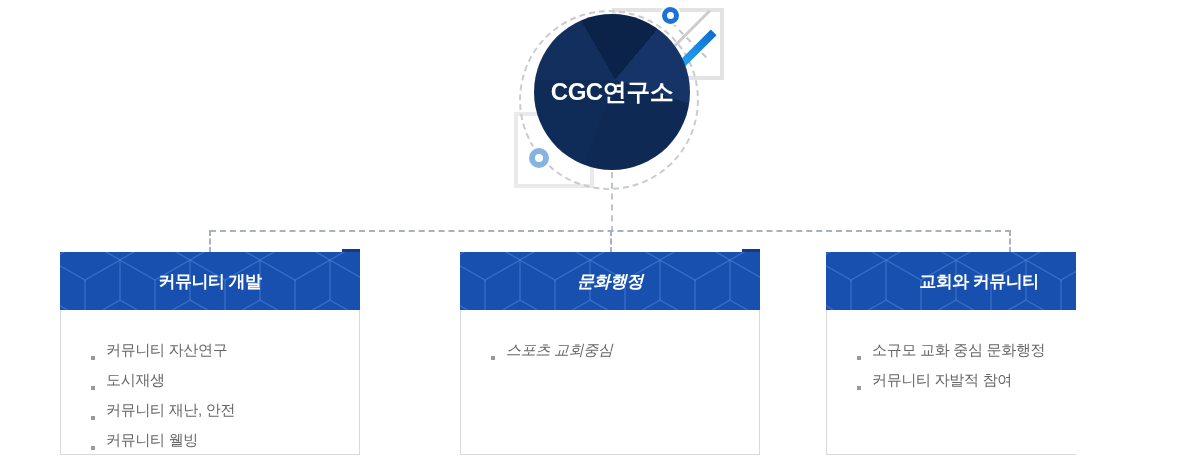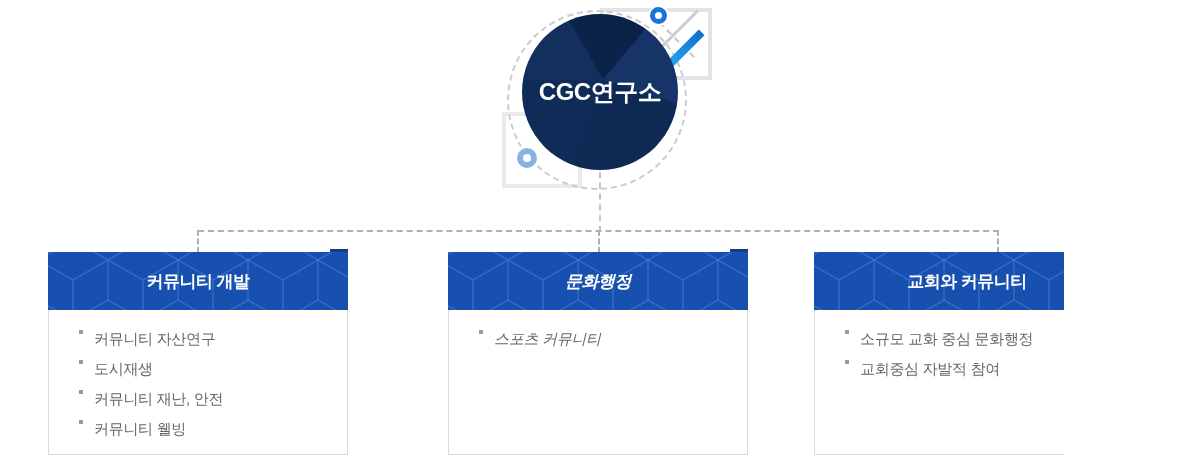--- a/index.html
+++ b/index.html
@@ -1,18 +1,18 @@
 <!DOCTYPE html>
 <html><head>
 <meta charset="utf-8">
 <style>
   * { margin:0; padding:0; box-sizing:border-box; }
   html,body { width:1200px; height:456px; background:#ffffff;
               font-family:"Liberation Sans", sans-serif; }
-  .stage { position:relative; width:1064px; height:456px; overflow:hidden; }
+  .stage { position:relative; width:1064px; height:456px; overflow:hidden;margin-left:12px; }
 
   
   .deco-square-a { position:absolute; left:600px; top:8px; width:112px; height:72px;
                    border:4px solid #e3e3e3; }
   .deco-square-b { position:absolute; left:502px; top:112px; width:80px; height:76px;
                    border:4px solid #eaeaea; }
 
   
   .dashed-ring { position:absolute; left:507px; top:10px; width:180px; height:180px;
                  border:2px dashed #c8ccd2; border-radius:50%; }
@@ -63,21 +63,21 @@
                   overflow:visible; }
   .group-header .pattern { position:absolute; left:0; top:0; width:100%; height:100%;
                            overflow:hidden; pointer-events:none; }
   .group-header .label { position:relative; color:#ffffff; font-size:17px;
                          font-weight:bold; letter-spacing:-0.5px; z-index:1; }
   .header-notch { position:absolute; top:-3px; right:0; width:18px; height:3px;
                   background:#153a7e; }
 
   .group-body { background:#ffffff; border:1px solid #d9d9d9; border-top:none;
                 height:145px; padding:20px 16px 0 30px; }
-  .item { display:flex; align-items:flex-start; height:30px; }
+  .item { display:flex; align-items:flex-end; height:30px; }
   .bullet { width:4px; height:4px; background:#9a9a9a; margin-right:11px; flex:none; }
   .item-text { color:#666666; font-size:15px; letter-spacing:-0.3px; }
 </style>
 </head>
 <body>
 
 <div class="stage">
 
   <div class="deco-square-a"></div>
   <div class="deco-square-b"></div>
@@ -152,21 +152,21 @@
           </pattern>
         </defs>
         <rect width="300" height="58" fill="url(#cube-p2)"></rect>
       </svg>
       <div class="header-notch"></div>
       <span class="label">문화행정</span>
     </div>
     <div class="group-body">
       <div class="item">
         <span class="bullet"></span>
-        <span class="item-text">스포츠 커뮤니티</span>
+        <span class="item-text">스포츠 교회중심</span>
       </div>
     </div>
   </div>
 
   <div class="group group-3">
     <div class="group-header">
       <svg class="pattern" viewBox="0 0 306 58" preserveAspectRatio="none" aria-hidden="true">
         <defs>
           <pattern id="cube-p3" width="70" height="80" patternUnits="userSpaceOnUse" patternTransform="translate(-10,-12)">
             <g fill="none" stroke="rgba(120,170,255,0.32)" stroke-width="1.3">
@@ -183,18 +183,18 @@
       <div class="header-notch"></div>
       <span class="label">교회와 커뮤니티</span>
     </div>
     <div class="group-body">
       <div class="item">
         <span class="bullet"></span>
         <span class="item-text">소규모 교화 중심 문화행정</span>
       </div>
       <div class="item">
         <span class="bullet"></span>
-        <span class="item-text">교회중심 자발적 참여</span>
+        <span class="item-text">커뮤니티 자발적 참여</span>
       </div>
     </div>
   </div>
 
 </div>
 
 </body></html>

